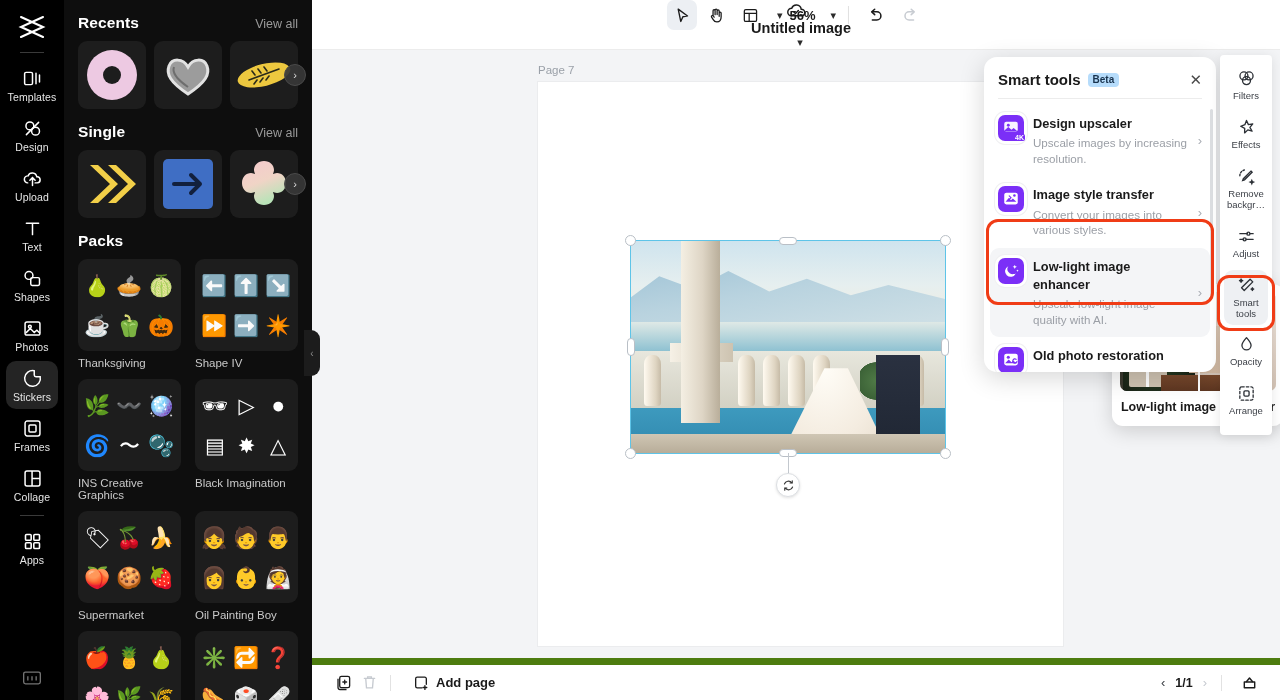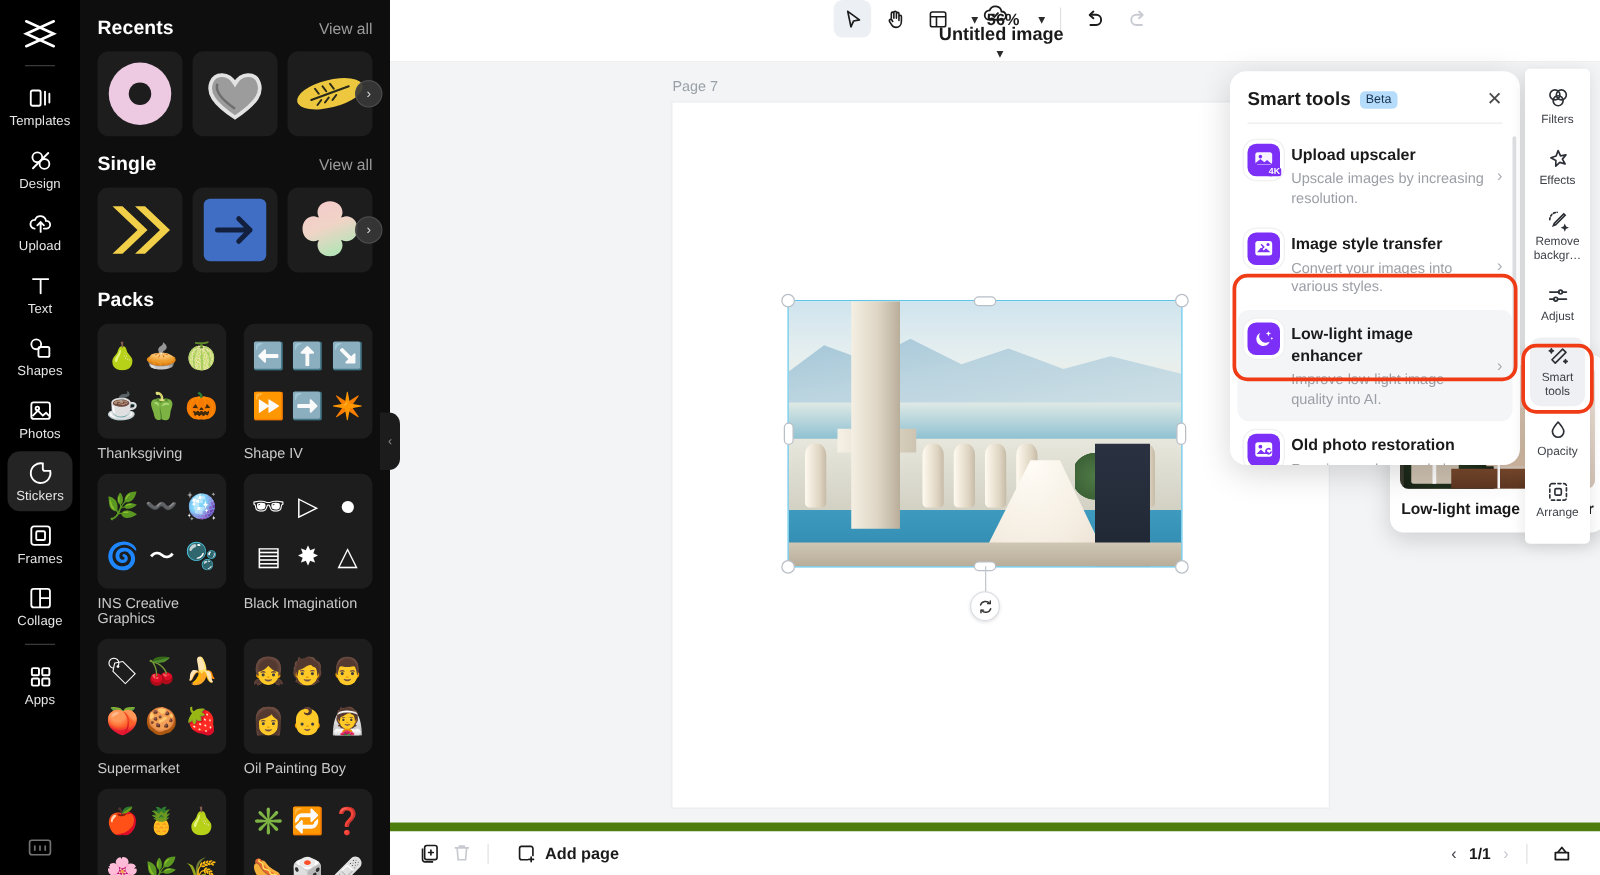--- a/index.html
+++ b/index.html
@@ -200,21 +200,21 @@
   
   .smart-panel {
     position: absolute; left: 984px; top: 57px; width: 232px; height: 315px;
     background: #fff; border-radius: 13px; box-shadow: 0 6px 26px rgba(0,0,0,.16);
     z-index: 20; overflow: hidden;
   }
   .sp-head { display: flex; align-items: center; padding: 14px 14px 10px 14px; }
   .sp-title { font-size: 15px; font-weight: 700; color: #1a1a1a; }
   .sp-beta {
     margin-left: 7px; background: #b6dcfb; color: #18324d;
-    font-size: 10px; font-weight: 400; padding: 1.5px 5px; border-radius: 4px;
+    font-size: 10px; font-weight: 700; padding: 1.5px 5px; border-radius: 4px;
   }
   .sp-close { margin-left: auto; color: #4a4a4a; font-size: 15px; cursor: pointer; line-height:1;}
   .sp-divider { height: 1px; background: #ececec; margin: 0 14px; }
   .sp-list { padding: 6px 6px 0 6px; position: relative; }
   .sp-item {
     display: flex; align-items: flex-start; gap: 9px;
     padding: 10px 8px; border-radius: 9px; cursor: pointer;
   }
   .sp-item.highlight { background: #f4f5f7; }
   .sp-ico {
@@ -720,21 +720,21 @@
       <div class="sp-item">
         <span class="sp-ico">
           <svg width="18" height="18" viewBox="0 0 20 20" fill="#fff">
               <rect x="2.5" y="3" width="15" height="11" rx="2.2" opacity=".95"></rect>
               <circle cx="7" cy="7" r="1.6" fill="#7b2ff7"></circle>
               <path d="M3 12.5l4-3.5 3.5 3 2.5-2 4 3.5H3z" fill="#7b2ff7"></path>
             </svg>
           <span style="position:absolute;right:-1px;bottom:0;font-size:7px;background:#7b2ff7;color:#fff;padding:0 1px;border-radius:2px;">4K</span>
         </span>
         <span class="sp-txt">
-          <span class="sp-name" style="display:block">Upload upscaler</span>
+          <span class="sp-name" style="display:block">Design upscaler</span>
           <span class="sp-desc" style="display:block">Upscale images by increasing resolution.</span>
         </span>
         <span class="sp-arrow">›</span>
       </div>
 
       <div class="sp-item">
         <span class="sp-ico">
           <svg width="18" height="18" viewBox="0 0 20 20" fill="none">
               <rect x="2.5" y="3" width="15" height="13" rx="2.4" fill="#fff"></rect>
               <path d="M4 13l3.5-4 2.5 2.5 2-2 4 3.5H4z" fill="#7b2ff7"></path>
@@ -752,21 +752,21 @@
       <div class="sp-item highlight">
         <span class="sp-ico">
           <svg width="18" height="18" viewBox="0 0 20 20" fill="#fff">
             <path d="M12.8 13.3A5.6 5.6 0 0 1 7 4.6a6.2 6.2 0 1 0 8.3 8.1 5.6 5.6 0 0 1-2.5.6z"></path>
             <path d="M14.2 3l.7 1.7 1.7.7-1.7.7-.7 1.7-.7-1.7-1.7-.7 1.7-.7z"></path>
             <path d="M17.2 8.3l.4 1 1 .4-1 .4-.4 1-.4-1-1-.4 1-.4z"></path>
           </svg>
         </span>
         <span class="sp-txt">
           <span class="sp-name" style="display:block">Low-light image enhancer</span>
-          <span class="sp-desc" style="display:block">Improve low-light image quality into AI.</span>
+          <span class="sp-desc" style="display:block">Upscale low-light image quality with AI.</span>
         </span>
         <span class="sp-arrow">›</span>
       </div>
 
       <div class="sp-item">
         <span class="sp-ico">
           <svg width="18" height="18" viewBox="0 0 20 20" fill="none">
               <rect x="2.5" y="3" width="15" height="13" rx="2.4" fill="#fff"></rect>
               <circle cx="7" cy="7" r="1.7" fill="#7b2ff7"></circle>
               <path d="M3.5 13.5l4-4 3 3 2-1.6 4 2.6H3.5z" fill="#7b2ff7"></path>

